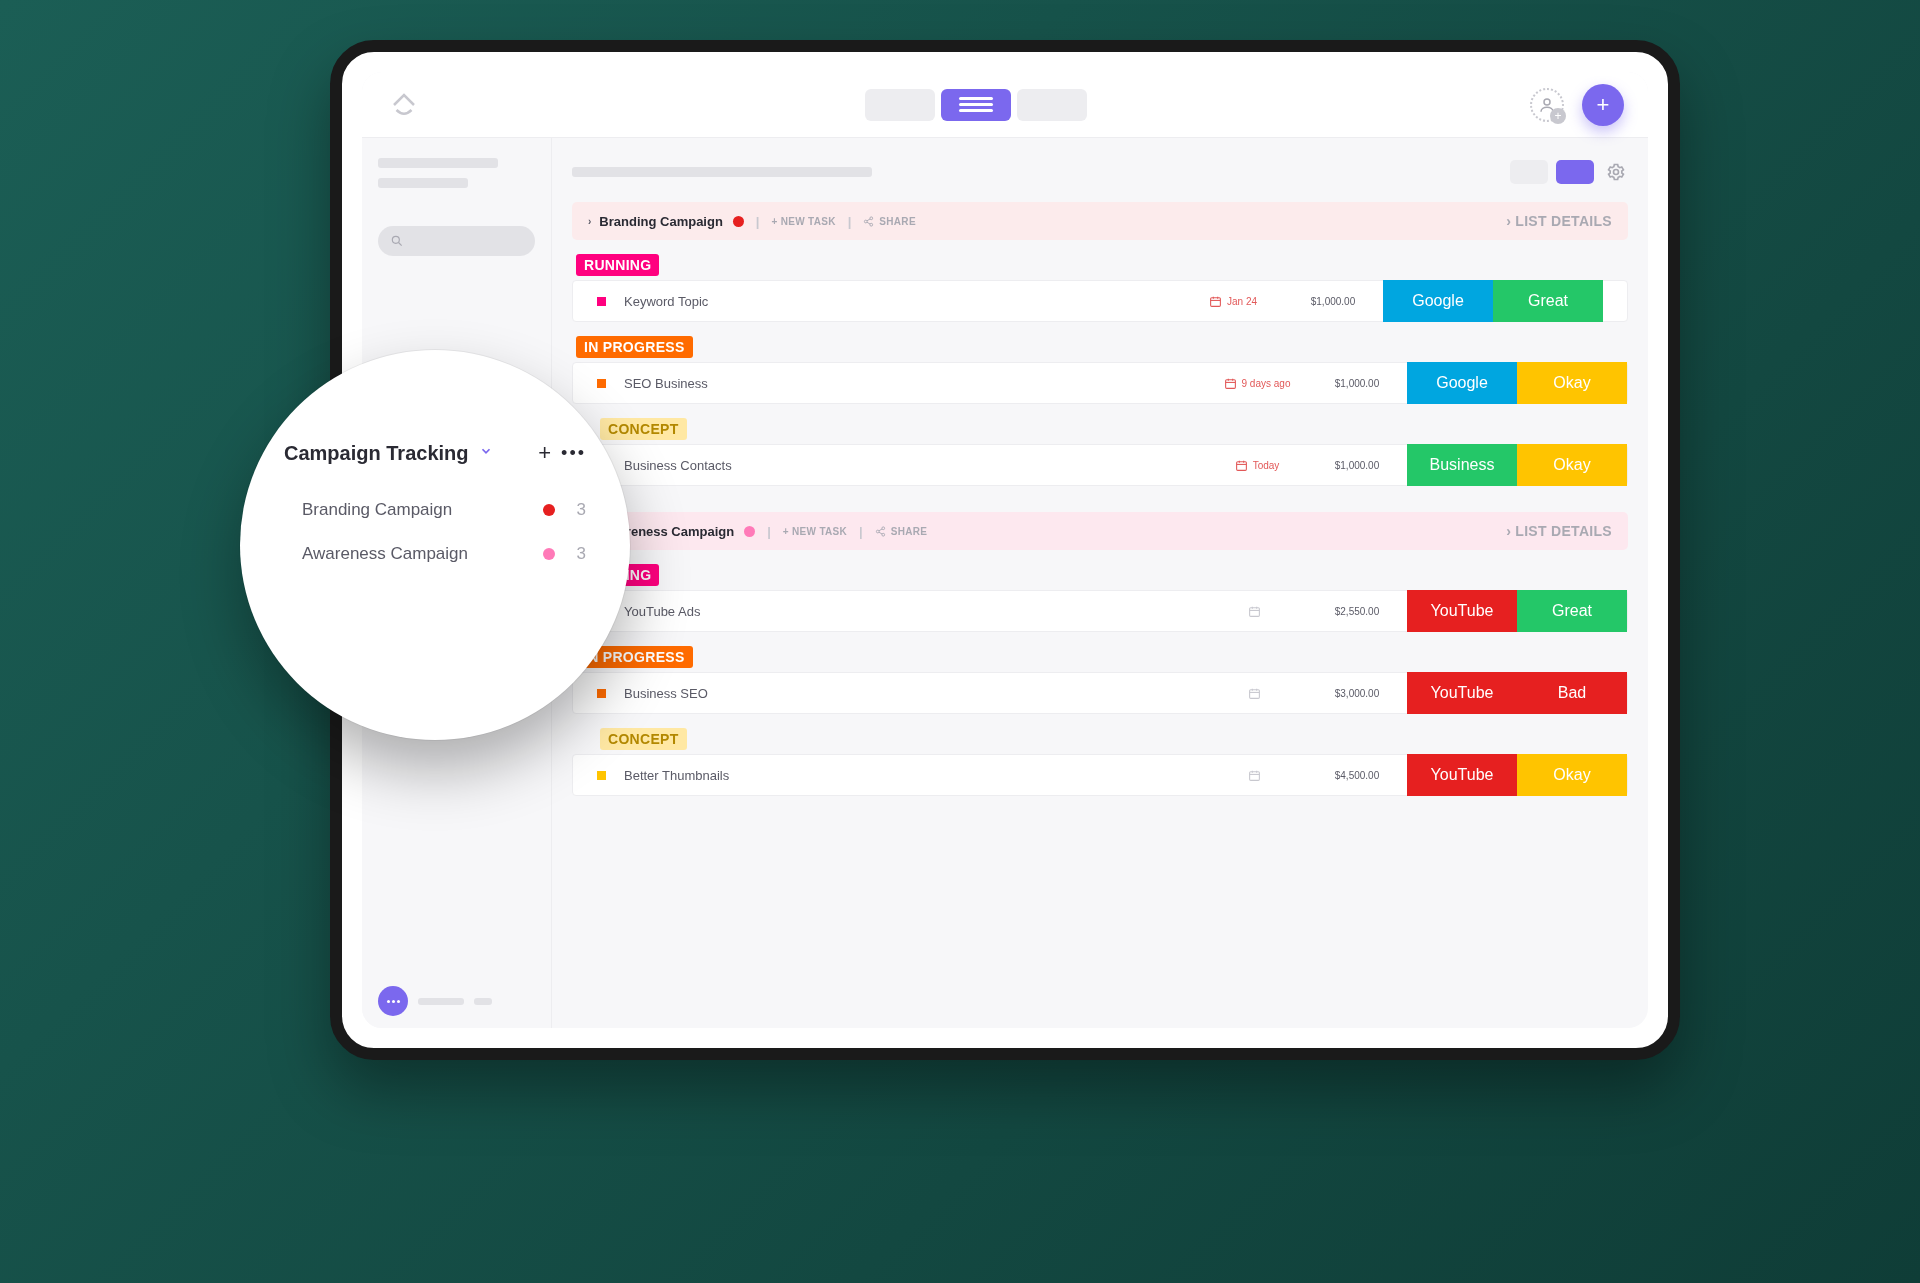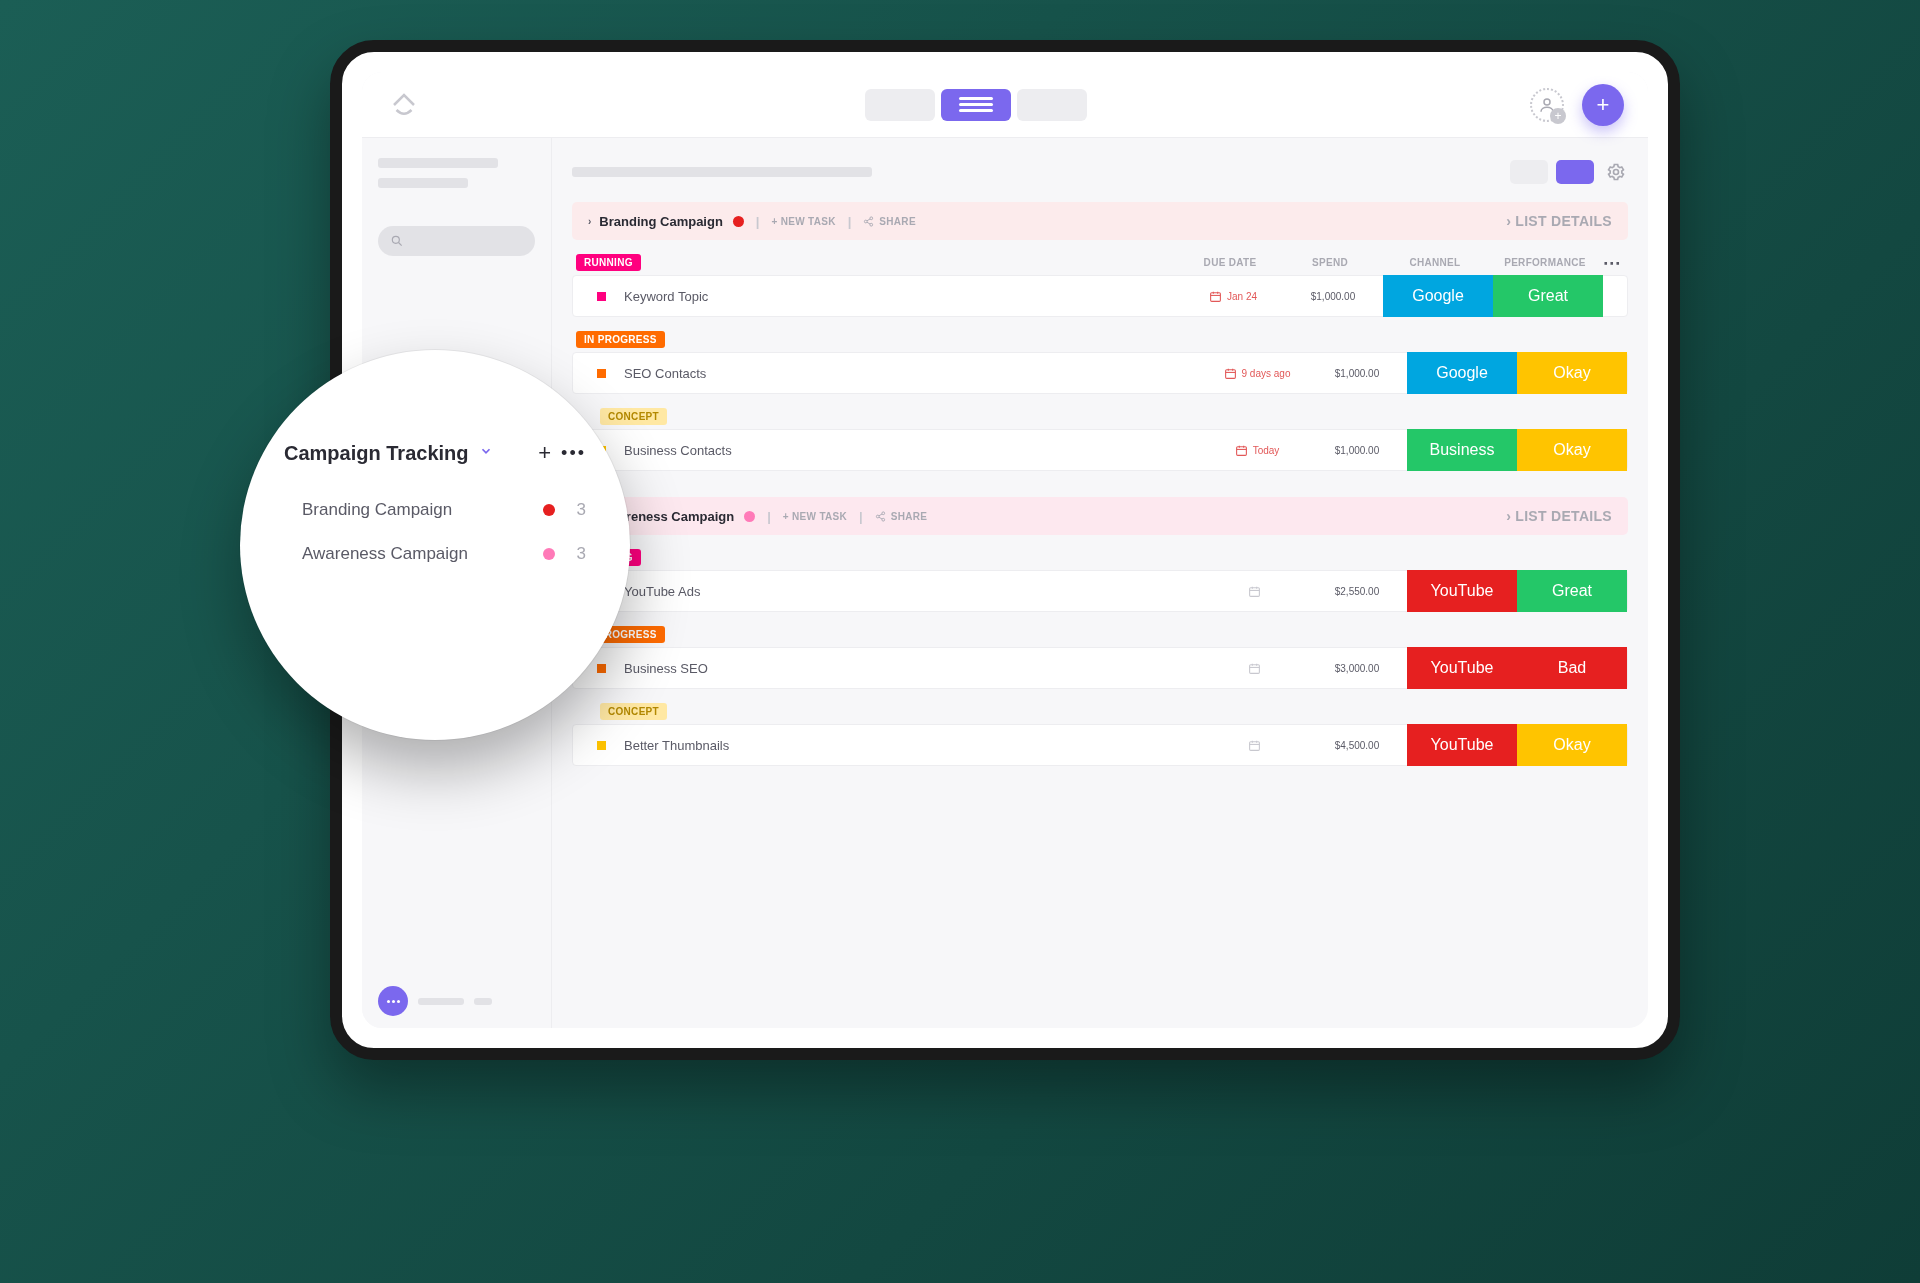--- a/index.html
+++ b/index.html
@@ -107,21 +107,21 @@
   .lg-title{color:var(--text);}
   .lg-dot{width:11px;height:11px;border-radius:50%;margin-left:10px;}
   .lg-dot.red{background:#E62020;}
   .lg-dot.pink{background:#FF7AB8;}
   .lg-sep{margin:0 12px;color:var(--gray-400);}
   .lg-action{font-size:10px;font-weight:600;color:var(--gray-500);letter-spacing:.3px;display:flex;align-items:center;gap:5px;cursor:pointer;}
   .lg-fill{flex:1;}
   .lg-details{font-size:14px;font-weight:600;color:var(--gray-500);letter-spacing:.3px;cursor:pointer;}
 
   .status-row{display:flex;align-items:center;margin-top:14px;padding:0 4px;}
-  .status-pill{display:inline-block;font-size:10px;font-weight:700;color:#fff;padding:3px 8px;border-radius:3px;letter-spacing:.3px;}
+  .status-pill{display:inline-block;font-size:14px;font-weight:700;color:#fff;padding:3px 8px;border-radius:3px;letter-spacing:.3px;}
   .status-pill.running{background:var(--pink);}
   .status-pill.progress{background:var(--orange);}
   .status-pill.concept{background:var(--concept-bg);color:var(--concept-text);margin-left:24px;}
   .col-headers{flex:1;display:flex;align-items:center;justify-content:flex-end;font-size:10px;font-weight:600;color:var(--gray-500);letter-spacing:.3px;}
   .ch{width:110px;text-align:center;}
   .ch.due{width:100px;}
   .ch.spend{width:100px;}
   .ellipsis{width:24px;color:var(--gray-700);font-size:18px;line-height:0;cursor:pointer;text-align:center;}
 
   .task-row{
@@ -255,27 +255,20 @@
                     <circle cx="6" cy="12" r="3"></circle>
                     <circle cx="18" cy="19" r="3"></circle>
                     <line x1="8.5" y1="10.5" x2="15.5" y2="6.5"></line>
                     <line x1="8.5" y1="13.5" x2="15.5" y2="17.5"></line>
                   </svg> SHARE</span>
                 <span class="lg-fill"></span>
                 <span class="lg-details">› LIST DETAILS</span>
               </div>
               <div class="status-row">
                 <span class="status-pill running">RUNNING</span>
-                <div class="col-headers">
-                  <div class="ch due">DUE DATE</div>
-                  <div class="ch spend">SPEND</div>
-                  <div class="ch">CHANNEL</div>
-                  <div class="ch">PERFORMANCE</div>
-                  <div class="ellipsis">⋯</div>
-                </div>
               </div>
               <div class="task-row">
                 <span class="bullet pink"></span>
                 <span class="task-name">Keyword Topic</span>
                 <span class="cell due">
                   <svg class="cal-ico ico" viewBox="0 0 24 24" fill="none" stroke="currentColor" stroke-width="2">
                     <rect x="3" y="5" width="18" height="16" rx="2"></rect>
                     <line x1="3" y1="10" x2="21" y2="10"></line>
                     <line x1="8" y1="3" x2="8" y2="7"></line>
                     <line x1="16" y1="3" x2="16" y2="7"></line>
@@ -286,21 +279,21 @@
                 <span class="tag blue">Google</span>
                 <span class="tag green">Great</span>
                 <span style="width:24px"></span>
               </div>
               <div class="status-row">
                 <span class="status-pill progress">IN PROGRESS</span>
                 <div class="col-headers"></div>
               </div>
               <div class="task-row">
                 <span class="bullet orange"></span>
-                <span class="task-name">SEO Contacts</span>
+                <span class="task-name">SEO Business</span>
                 <span class="cell due">
                   <svg class="cal-ico ico" viewBox="0 0 24 24" fill="none" stroke="currentColor" stroke-width="2">
                     <rect x="3" y="5" width="18" height="16" rx="2"></rect>
                     <line x1="3" y1="10" x2="21" y2="10"></line>
                     <line x1="8" y1="3" x2="8" y2="7"></line>
                     <line x1="16" y1="3" x2="16" y2="7"></line>
                   </svg>
                   <span>9 days ago</span>
                 </span>
                 <span class="cell spend">$1,000.00</span>

